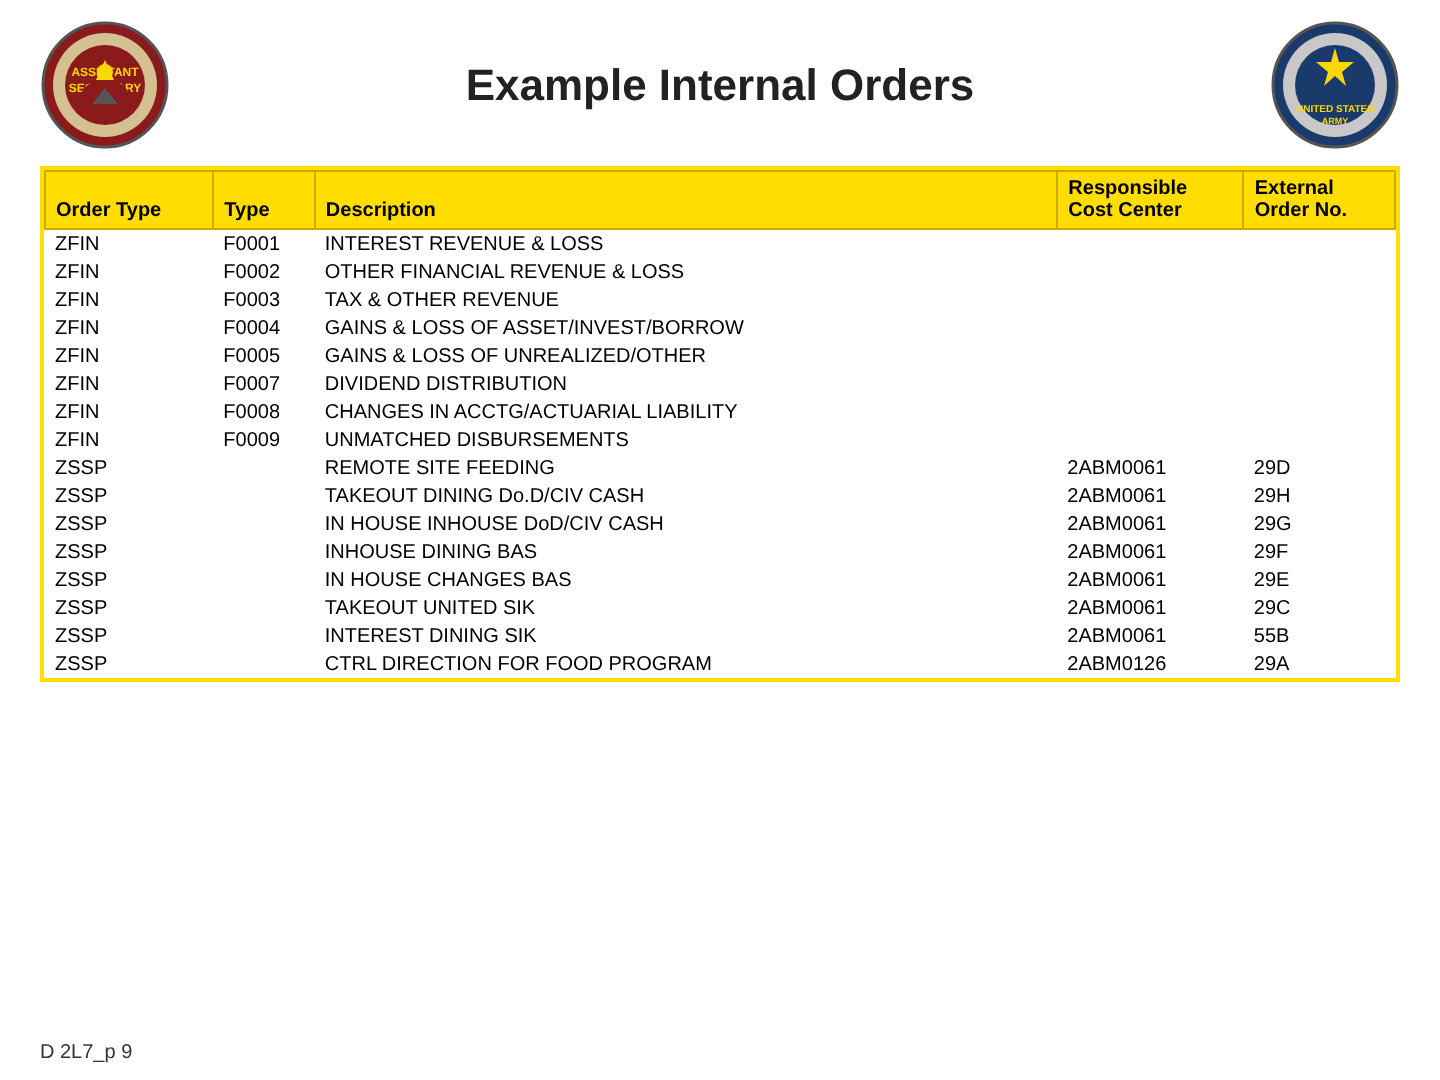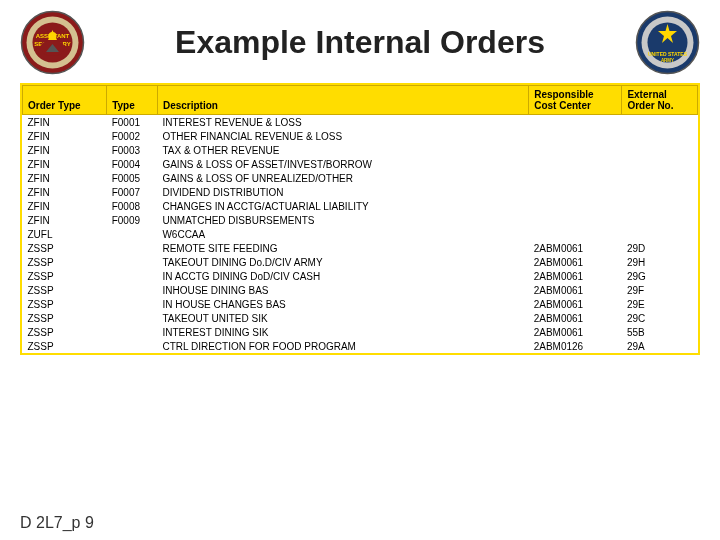--- a/index.html
+++ b/index.html
@@ -20,21 +20,21 @@
     .header {
       display: flex;
       align-items: center;
       margin-bottom: 8px;
     }
     .title-area {
       flex: 1;
       text-align: center;
     }
     .page-title {
-      font-size: 32px;
+      font-size: 22px;
       font-weight: bold;
       color: #222;
     }
 
     
     .table-container {
       border: 2px solid #ffdd00;
       background: #fff;
     }
     table {
@@ -62,21 +62,21 @@
     tbody td {
       font-size: 10px;
       padding: 1.5px 5px;
       border: none;
       white-space: nowrap;
     }
     .footer-label {
       position: absolute;
       bottom: 8px;
       left: 20px;
-      font-size: 16px;
+      font-size: 10px;
       color: #333;
     }
 
     
     .logo-svg {
       width: 65px;
       height: 65px;
     }
   </style>
 </head>
@@ -175,44 +175,37 @@
             <td></td>
           </tr>
           <tr style="background: rgb(255, 255, 255);">
             <td>ZFIN</td>
             <td>F0009</td>
             <td>UNMATCHED DISBURSEMENTS</td>
             <td></td>
             <td></td>
           </tr>
           <tr style="background: rgb(255, 255, 255);">
-            <td>ZUFL</td>
-            <td></td>
-            <td>W6CCAA</td>
-            <td></td>
-            <td></td>
-          </tr>
-          <tr style="background: rgb(255, 255, 255);">
             <td>ZSSP</td>
             <td></td>
             <td>REMOTE SITE FEEDING</td>
             <td>2ABM0061</td>
             <td>29D</td>
           </tr>
           <tr style="background: rgb(255, 255, 255);">
             <td>ZSSP</td>
             <td></td>
-            <td>TAKEOUT DINING Do.D/CIV ARMY</td>
+            <td>TAKEOUT DINING Do.D/CIV CASH</td>
             <td>2ABM0061</td>
             <td>29H</td>
           </tr>
           <tr style="background: rgb(255, 255, 255);">
             <td>ZSSP</td>
             <td></td>
-            <td>IN ACCTG DINING DoD/CIV CASH</td>
+            <td>IN HOUSE INHOUSE DoD/CIV CASH</td>
             <td>2ABM0061</td>
             <td>29G</td>
           </tr>
           <tr style="background: rgb(255, 255, 255);">
             <td>ZSSP</td>
             <td></td>
             <td>INHOUSE DINING BAS</td>
             <td>2ABM0061</td>
             <td>29F</td>
           </tr>

